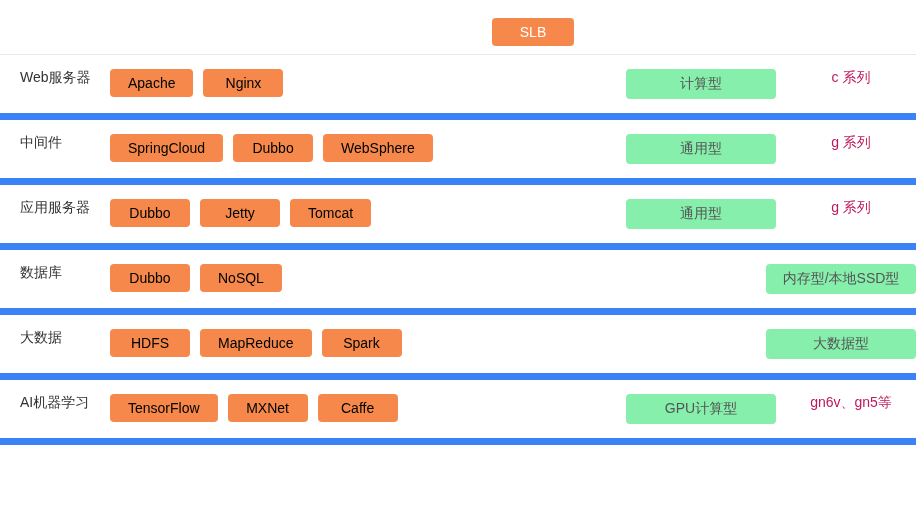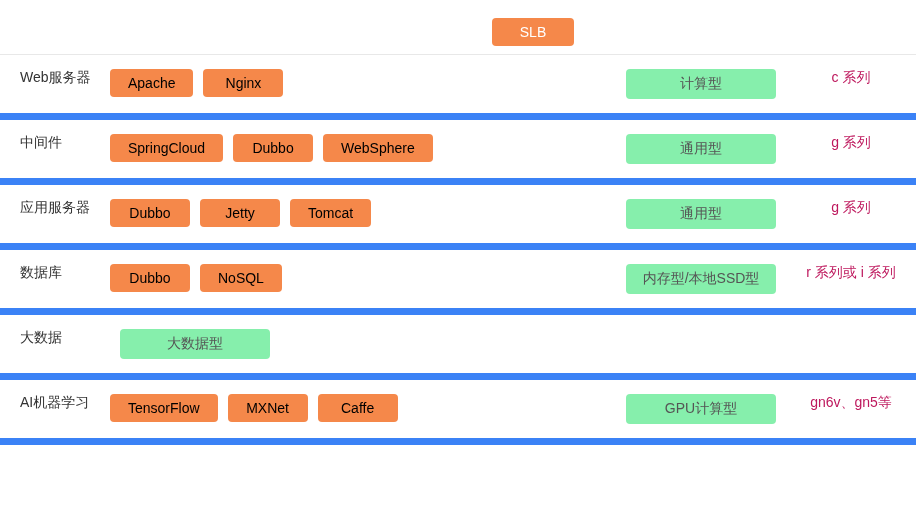--- a/index.html
+++ b/index.html
@@ -120,24 +120,28 @@
         <div class="spec-type">通用型</div>
         <div class="spec-series">g 系列</div>
       </div>
       <div class="row">
         <div class="row-label">数据库</div>
         <div class="tags-area">
           <span class="tag">Dubbo</span>
           <span class="tag">NoSQL</span>
         </div>
         <div class="spec-type">内存型/本地SSD型</div>
-        <div class="spec-series">r 系列或 i 系列</div>
       </div>
       <div class="row">
         <div class="row-label">大数据</div>
+        <div class="tags-area">
+          <span class="tag">HDFS</span>
+          <span class="tag">MapReduce</span>
+          <span class="tag">Spark</span>
+        </div>
         <div class="spec-type">大数据型</div>
       </div>
       <div class="row">
         <div class="row-label">AI机器学习</div>
         <div class="tags-area">
           <span class="tag">TensorFlow</span>
           <span class="tag">MXNet</span>
           <span class="tag">Caffe</span>
         </div>
         <div class="spec-type">GPU计算型</div>

